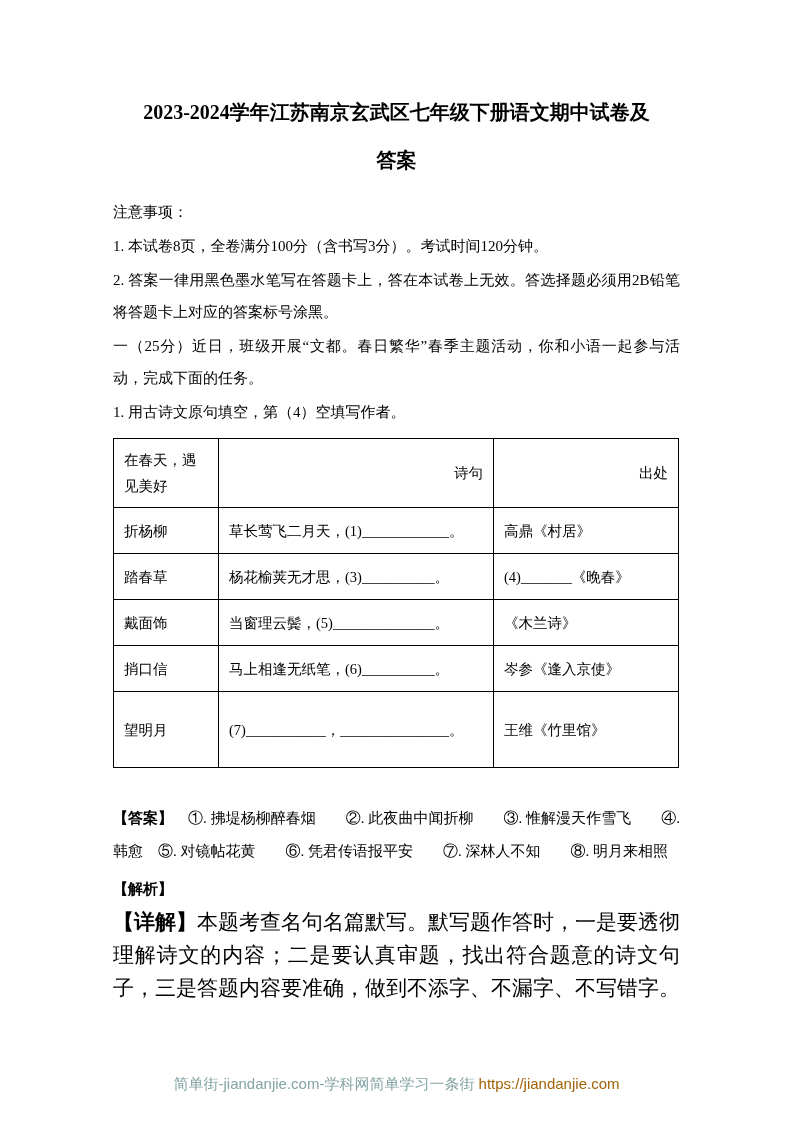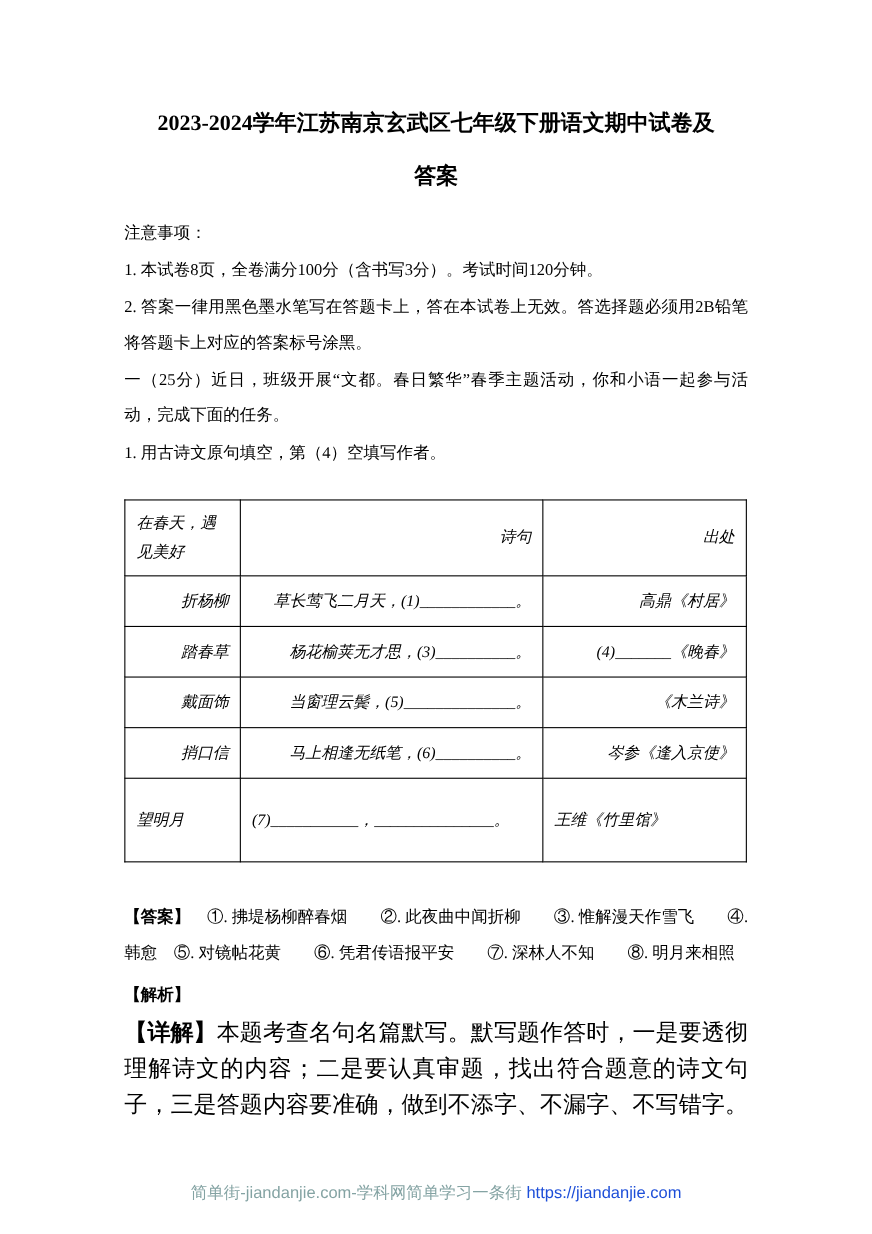--- a/index.html
+++ b/index.html
@@ -24,43 +24,42 @@
     line-height: 48px;
     margin-bottom: 12px;
   }
   .para {
     font-size: 15px;
     line-height: 32px;
     text-align: justify;
   }
   .para + .para { margin-top: 2px; }
   table.fill-table {
-    margin-top: 26px;
+    margin-top: 10px;
     border-collapse: collapse;
     width: 565px;
     table-layout: fixed;
-    font-style: italic;
   }
   table.fill-table th,
   table.fill-table td {
     border: 1px solid #000000;
     font-size: 14.5px;
     font-weight: normal;
     line-height: 26px;
     padding: 8px 10px;
     vertical-align: middle;
     text-align: left;
     word-break: break-all;
   }
   table.fill-table col.c1 { width: 105px; }
   table.fill-table col.c2 { width: 275px; }
   table.fill-table col.c3 { width: 185px; }
   table.fill-table tr.head th { height: 66px; }
   table.fill-table th.centered { text-align: right; }
-  table.fill-table tr.row-std td { height: 46px; text-align: right; }
+  table.fill-table tr.row-std td { height: 46px; }
   table.fill-table tr.row-tall td { height: 76px; }
   .answer-block {
     margin-top: 34px;
     font-size: 15px;
     line-height: 33px;
     text-align: justify;
   }
   .analysis-heading {
     margin-top: 4px;
     font-size: 15px;
@@ -76,21 +75,21 @@
     position: absolute;
     left: 0;
     right: 0;
     bottom: 28px;
     text-align: center;
     font-size: 15px;
     color: #84a3a3;
     font-family: "Liberation Sans", "DejaVu Sans", sans-serif;
   }
   .footer a {
-    color: #1d4ed8;
+    color: #a16207;
     text-decoration: none;
   }
   .bold { font-weight: bold; }
 </style>
 </head>
 <body>
 
 <div class="page">
   <div class="content">
 

